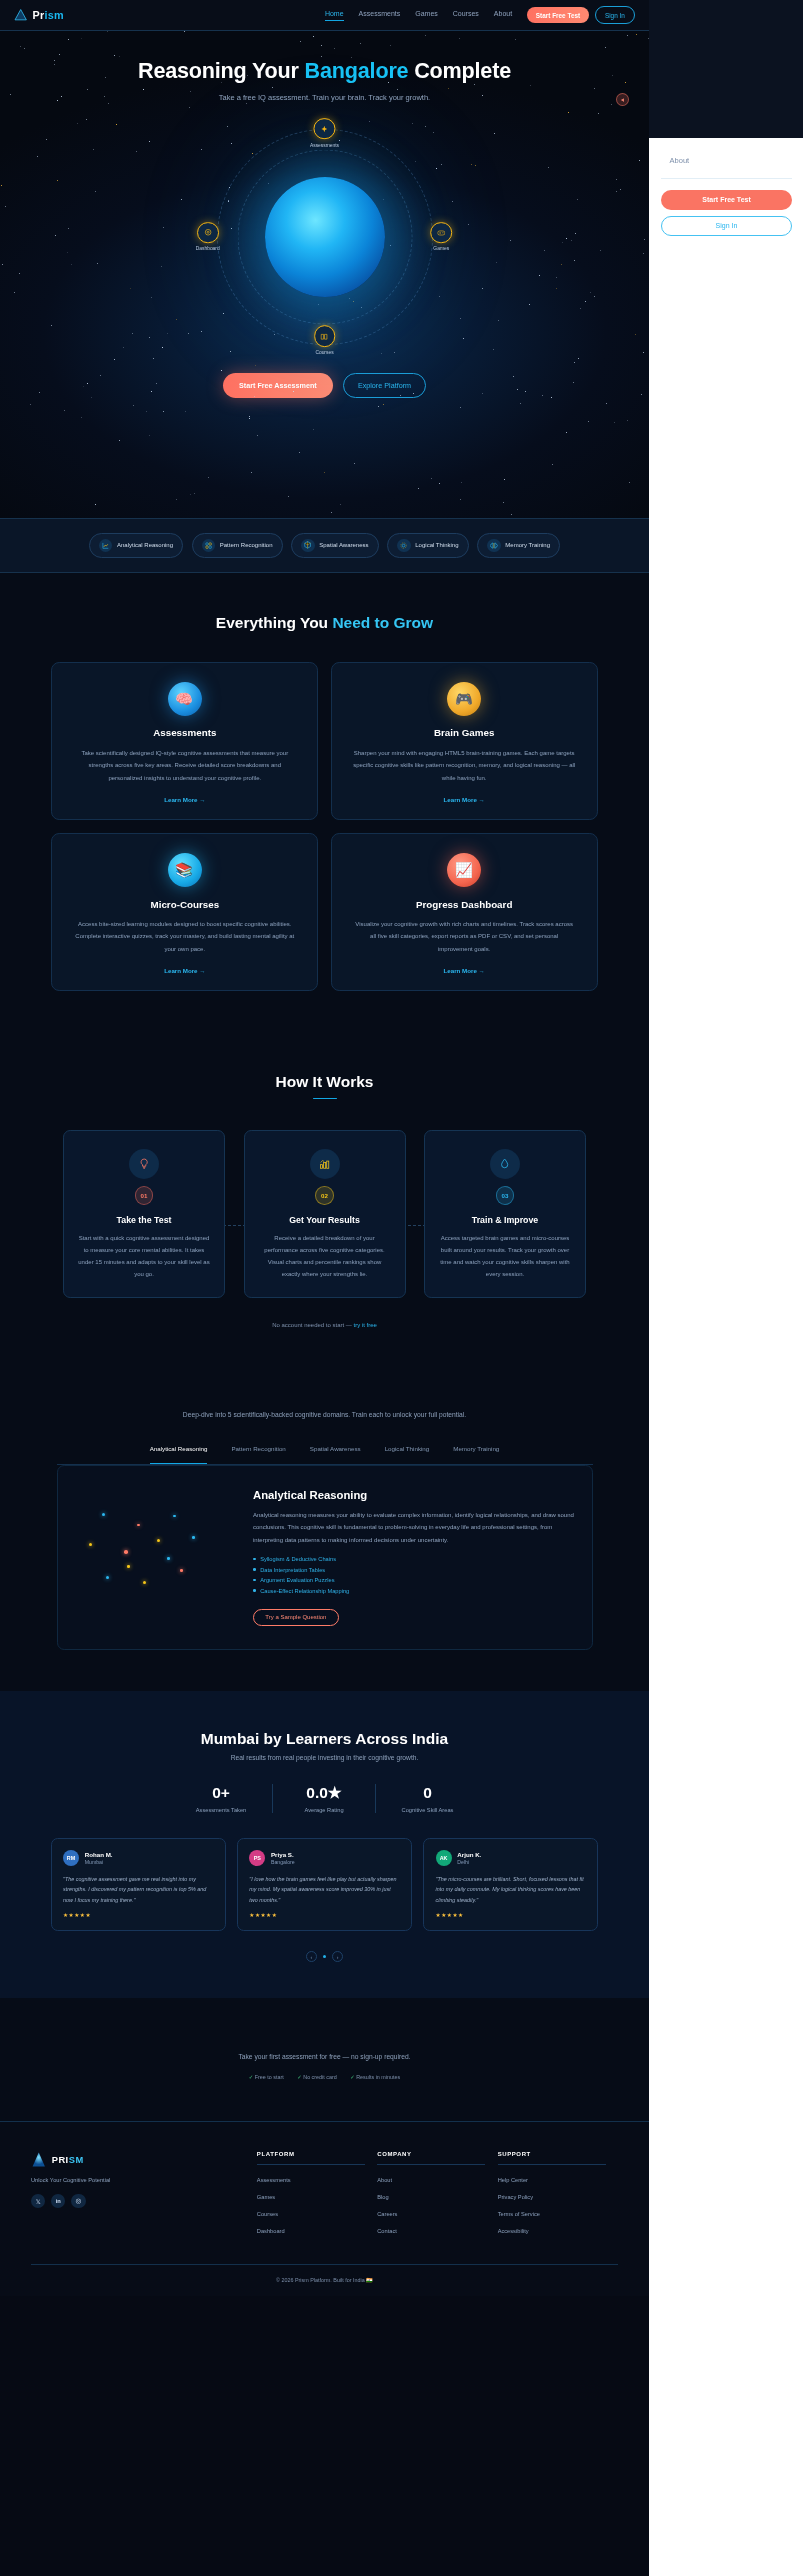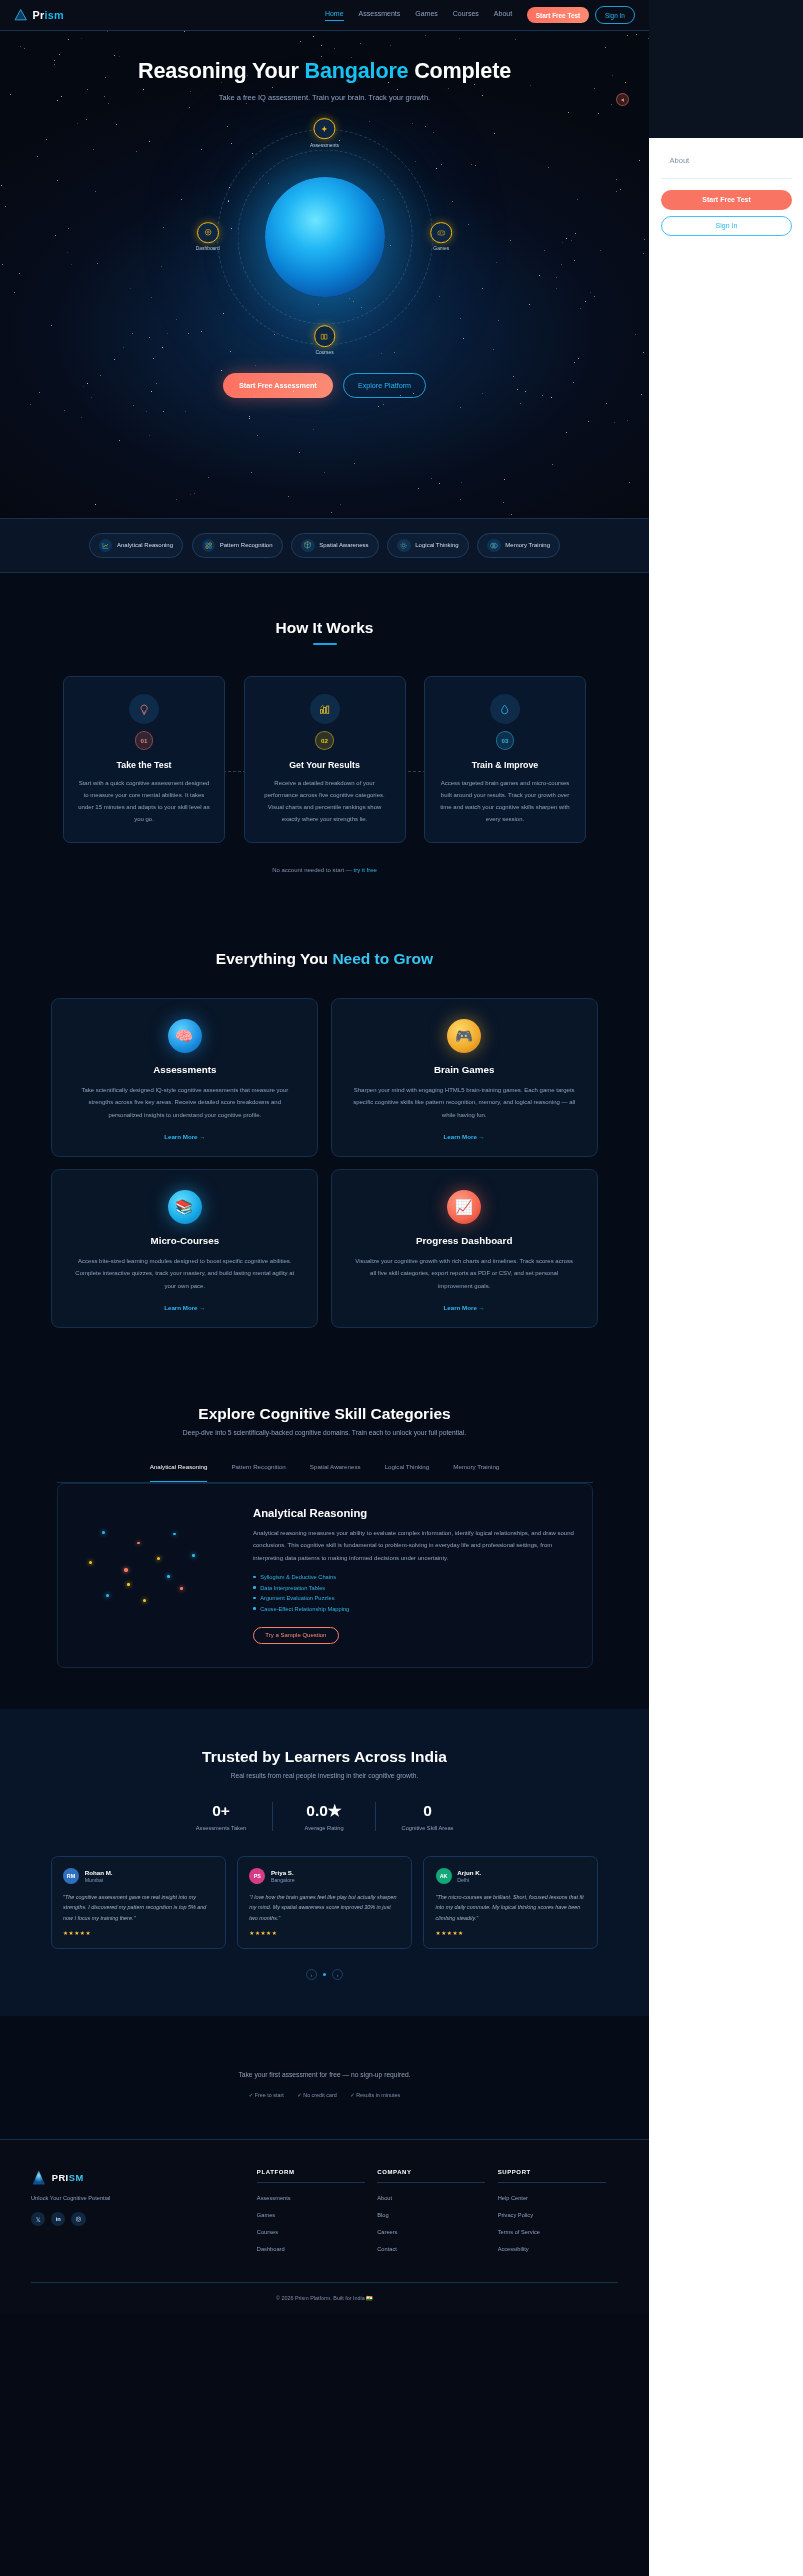--- a/index.html
+++ b/index.html
@@ -533,20 +533,50 @@
             <svg width="7.7" height="7.2" viewBox="0 0 16 15">
               <path d="M6 2a3 3 0 00-3 3 2.4 2.4 0 000 5 3 3 0 003 3zM10 2a3 3 0 013 3 2.4 2.4 0 010 5 3 3 0 01-3 3z" fill="none" stroke="#2bb7ef" stroke-width="1.2"></path>
               <path d="M8 2v11" stroke="#f5c518" stroke-width="1"></path>
             </svg>
           </span>
        <span class="pill-t">Memory Training</span>
      </div>
       </div>
   </div>
 
+  <div class="sec feat">
+    <div class="sec-title feat-title"><span class="w">Everything You </span><span class="b">Need to Grow</span></div>
+    <div class="feat-grid" id="featgrid">
+        <div class="feat-card">
+       <div class="feat-orb o-blue">🧠</div>
+       <div class="feat-h">Assessments</div>
+       <div class="feat-p">Take scientifically designed IQ-style cognitive assessments that measure your strengths across five key areas. Receive detailed score breakdowns and personalized insights to understand your cognitive profile.</div>
+       <a href="#" class="feat-link">Learn More  →</a>
+     </div>
+        <div class="feat-card">
+       <div class="feat-orb o-gold">🎮</div>
+       <div class="feat-h">Brain Games</div>
+       <div class="feat-p">Sharpen your mind with engaging HTML5 brain-training games. Each game targets specific cognitive skills like pattern recognition, memory, and logical reasoning — all while having fun.</div>
+       <a href="#" class="feat-link">Learn More  →</a>
+     </div>
+        <div class="feat-card">
+       <div class="feat-orb o-cyan">📚</div>
+       <div class="feat-h">Micro-Courses</div>
+       <div class="feat-p">Access bite-sized learning modules designed to boost specific cognitive abilities. Complete interactive quizzes, track your mastery, and build lasting mental agility at your own pace.</div>
+       <a href="#" class="feat-link">Learn More  →</a>
+     </div>
+        <div class="feat-card">
+       <div class="feat-orb o-coral">📈</div>
+       <div class="feat-h">Progress Dashboard</div>
+       <div class="feat-p">Visualize your cognitive growth with rich charts and timelines. Track scores across all five skill categories, export reports as PDF or CSV, and set personal improvement goals.</div>
+       <a href="#" class="feat-link">Learn More  →</a>
+     </div>
+      </div>
+  </div>
+
   <div class="sec how">
     <div class="sec-title">How It Works</div>
     <div class="sec-rule"></div>
     <div class="how-grid">
       <div class="how-dash"></div>
       <div class="how-card">
         <div class="how-ic">
           <svg width="10.3" height="11.3" viewBox="0 0 20 22">
               <path d="M10 2a6 6 0 00-3.2 11.1V16h6.4v-2.9A6 6 0 0010 2z" fill="none" stroke="#ff7a66" stroke-width="1.5"></path>
               <path d="M7.6 18h4.8M8.4 20h3.2" stroke="#ff7a66" stroke-width="1.5"></path>
@@ -576,52 +606,21 @@
             </svg>
         </div>
         <div class="how-num" style="background:rgba(43,183,239,.16);color:#2bb7ef;border:0.5px solid rgba(43,183,239,.45);">03</div>
         <div class="how-h">Train &amp; Improve</div>
         <div class="how-p">Access targeted brain games and micro-courses built around your results. Track your growth over time and watch your cognitive skills sharpen with every session.</div>
       </div>
     </div>
     <div class="how-foot"><span>No account needed to start — </span><a href="#">try it free</a></div>
   </div>
 
-  <div class="sec feat">
-    <div class="sec-title feat-title"><span class="w">Everything You </span><span class="b">Need to Grow</span></div>
-    <div class="feat-grid" id="featgrid">
-        <div class="feat-card">
-       <div class="feat-orb o-blue">🧠</div>
-       <div class="feat-h">Assessments</div>
-       <div class="feat-p">Take scientifically designed IQ-style cognitive assessments that measure your strengths across five key areas. Receive detailed score breakdowns and personalized insights to understand your cognitive profile.</div>
-       <a href="#" class="feat-link">Learn More  →</a>
-     </div>
-        <div class="feat-card">
-       <div class="feat-orb o-gold">🎮</div>
-       <div class="feat-h">Brain Games</div>
-       <div class="feat-p">Sharpen your mind with engaging HTML5 brain-training games. Each game targets specific cognitive skills like pattern recognition, memory, and logical reasoning — all while having fun.</div>
-       <a href="#" class="feat-link">Learn More  →</a>
-     </div>
-        <div class="feat-card">
-       <div class="feat-orb o-cyan">📚</div>
-       <div class="feat-h">Micro-Courses</div>
-       <div class="feat-p">Access bite-sized learning modules designed to boost specific cognitive abilities. Complete interactive quizzes, track your mastery, and build lasting mental agility at your own pace.</div>
-       <a href="#" class="feat-link">Learn More  →</a>
-     </div>
-        <div class="feat-card">
-       <div class="feat-orb o-coral">📈</div>
-       <div class="feat-h">Progress Dashboard</div>
-       <div class="feat-p">Visualize your cognitive growth with rich charts and timelines. Track scores across all five skill categories, export reports as PDF or CSV, and set personal improvement goals.</div>
-       <a href="#" class="feat-link">Learn More  →</a>
-     </div>
-      </div>
-  </div>
-
   <div class="sec cat">
-    <div class="sec-title">Explore Cognitive Skill Categories</div>
     <div class="sec-sub">Deep-dive into 5 scientifically-backed cognitive domains. Train each to unlock your full potential.</div>
     <div class="cat-tabs" id="cattabs">
         <div class="cat-tab active">Analytical Reasoning</div>
         <div class="cat-tab ">Pattern Recognition</div>
         <div class="cat-tab ">Spatial Awareness</div>
         <div class="cat-tab ">Logical Thinking</div>
         <div class="cat-tab ">Memory Training</div>
       </div>
     <div class="cat-body">
       <div class="cat-viz" id="catviz">
@@ -646,21 +645,21 @@
             <li>Data Interpretation Tables</li>
             <li>Argument Evaluation Puzzles</li>
             <li>Cause-Effect Relationship Mapping</li>
           </ul>
         <button class="cat-btn">Try a Sample Question</button>
       </div>
     </div>
   </div>
 
   <div class="sec trust">
-    <div class="sec-title">Trusted by Learners Across India</div>
+    <div class="sec-title">Mumbai by Learners Across India</div>
     <div class="sec-sub">Real results from real people investing in their cognitive growth.</div>
     <div class="stats">
       <div class="stat">
         <div class="stat-v">0+</div>
         <div class="stat-l">Assessments Taken</div>
       </div>
       <div class="stat">
         <div class="stat-v">0.0★</div>
         <div class="stat-l">Average Rating</div>
       </div>

